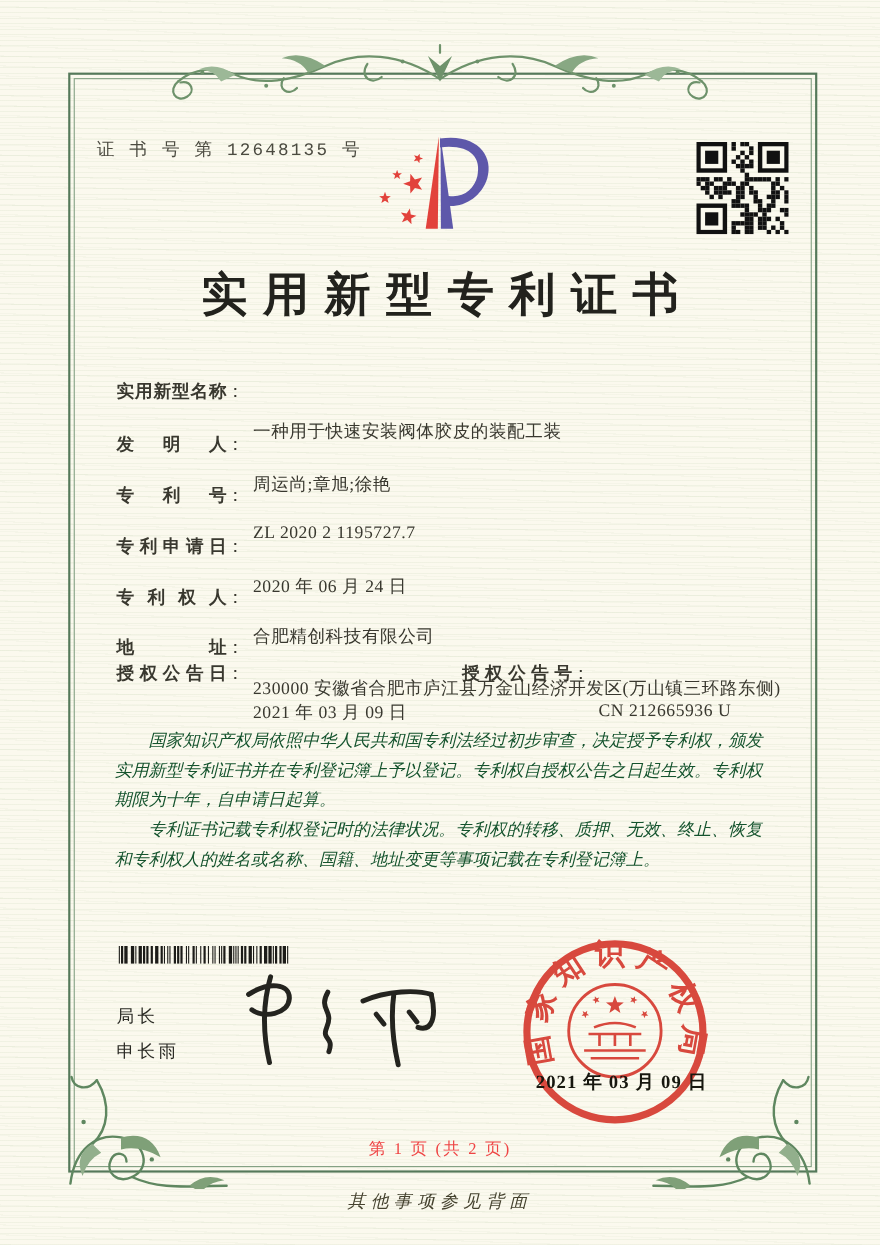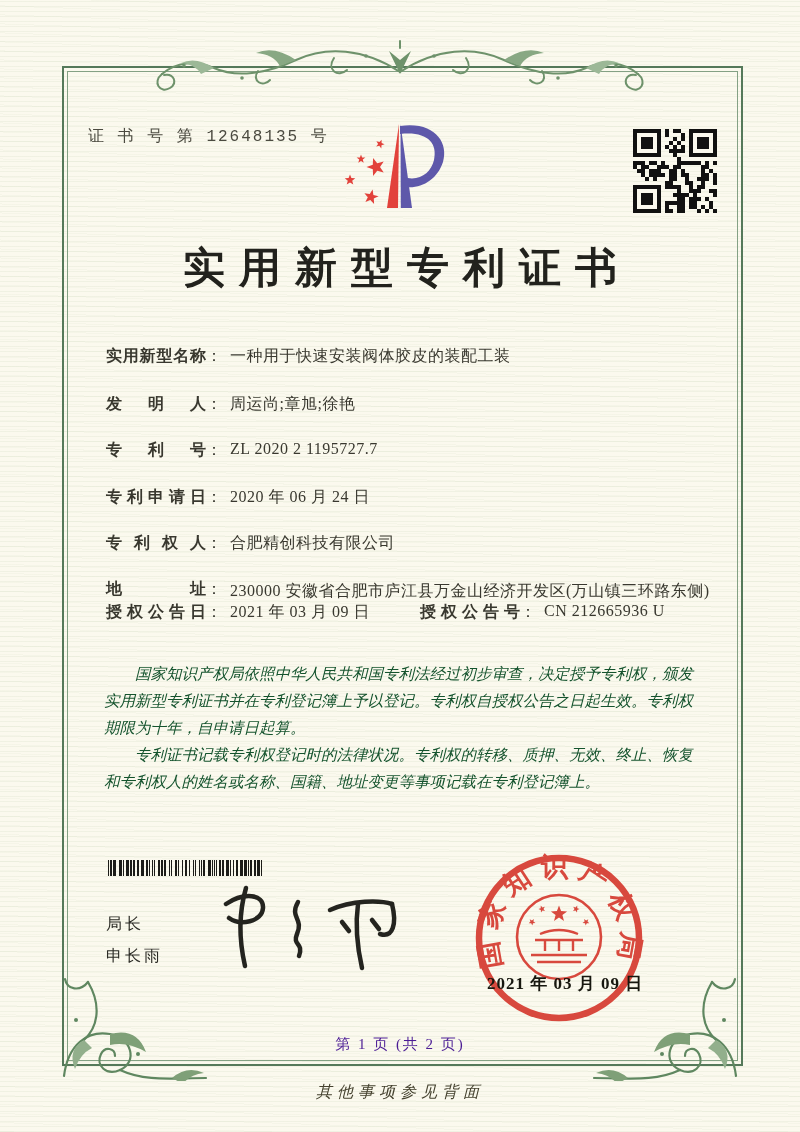--- a/index.html
+++ b/index.html
@@ -32,40 +32,40 @@
     font-size:42px;font-weight:bold;color:#22221d;
     letter-spacing:14px;padding-left:14px;box-sizing:border-box;
   }
   .field{left:106px;font-size:16px;color:#39382f;white-space:nowrap;}
   .flabel{
     display:inline-block;width:100px;text-align:justify;text-align-last:justify;
     vertical-align:top;
     font-weight:bold;
   }
   .fcolon{display:inline-block;vertical-align:top;}
-  .fvalue{margin-left:8px;display:inline-block;vertical-align:top;letter-spacing:.5px;}
+  .fvalue{margin-left:8px;display:inline-block;vertical-align:top;letter-spacing:.5px;margin-top:36px;}
   .fvalue.wrap{width:482px;white-space:normal;line-height:23px;}
   .pair2{position:absolute;left:314px;top:0;white-space:nowrap;}
   #paragraphs{
     left:104px;top:660px;width:598px;font-size:15.5px;line-height:27px;
     color:#14532d;font-style:italic;z-index:2;
   }
   #paragraphs p{margin:0;text-indent:2em;}
   #barcode{
     left:108px;top:860px;width:204px;height:16px;display:flex;align-items:stretch;
   }
   #barcode span{display:inline-block;background:#1c1c18;height:100%;}
   .signer{left:106px;font-size:16px;letter-spacing:3px;color:#2a2a24;
     font-family:Liberation Serif, serif;}
   #signer-title{top:914px;}
   #signer-name{top:946px;}
   #signature{left:212px;top:876px;}
   #seal{left:459px;top:838px;}
   #seal-date{left:487px;top:972px;font-size:17px;color:#17170f;letter-spacing:1px;font-weight:bold;}
-  #page-num{left:0;top:1035px;width:100%;text-align:center;font-size:15px;letter-spacing:2px;color:#4c1d95;}
+  #page-num{left:0;top:1035px;width:100%;text-align:center;font-size:15px;letter-spacing:2px;color:#ef4444;}
   #back-note{
     left:0;top:1082px;width:100%;text-align:center;font-size:16px;letter-spacing:5px;
     font-style:italic;color:#45422f;
   }
   .orn{z-index:3;pointer-events:none;}
   svg{display:block;}
 </style>
 </head>
 <body>
 

